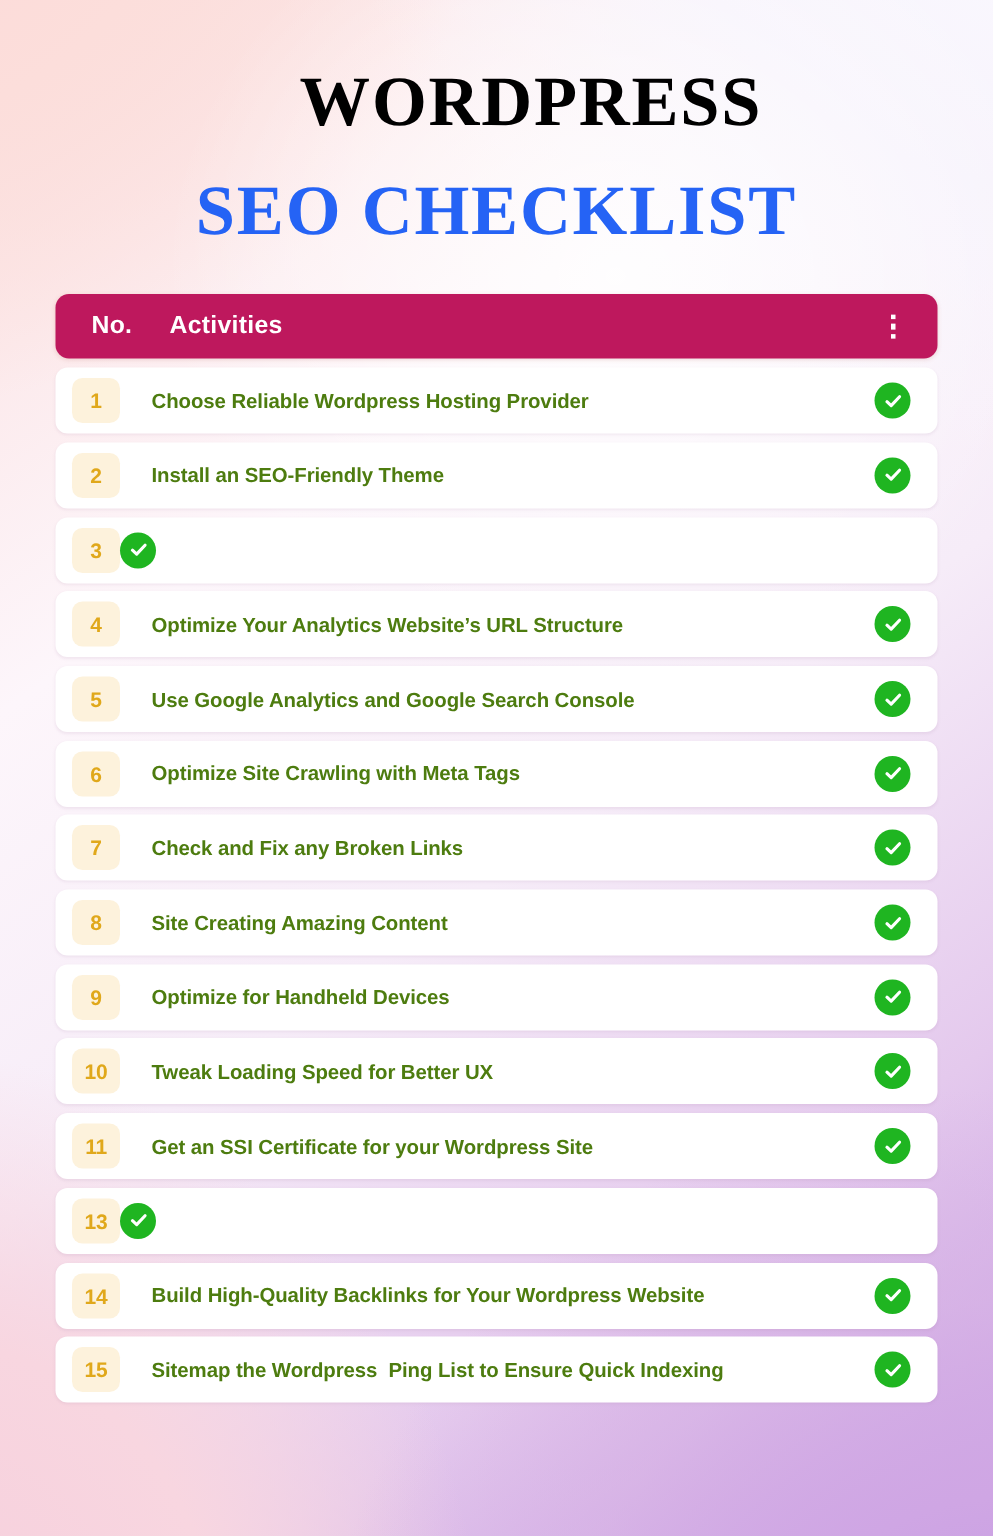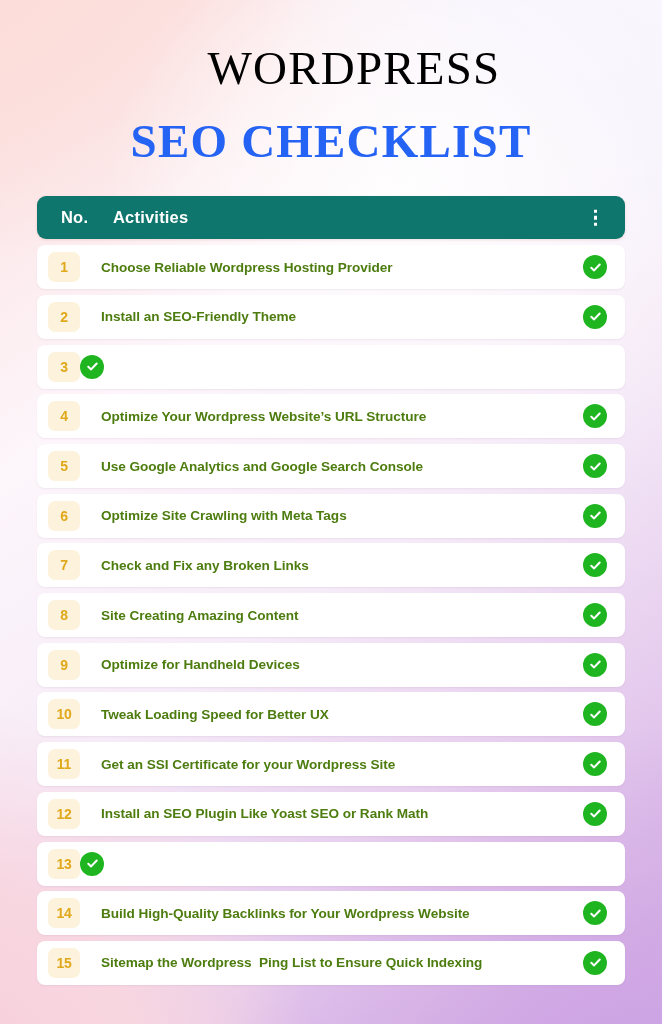--- a/index.html
+++ b/index.html
@@ -50,21 +50,21 @@
     flex-direction: column;
   }
 
   
   .title-block {
     padding-top: 44px;
     text-align: center;
   }
   .title-main {
     font-family: "Liberation Serif", "DejaVu Serif", serif;
-    font-weight: normal;
+    font-weight: bold;
     font-size: 47px;
     letter-spacing: 1.2px;
     color: #000000;
     line-height: 1.06;
     display: block;
     padding-left: 46px;
   }
   .title-sub {
     font-family: "Liberation Serif", "DejaVu Serif", serif;
     font-weight: bold;
@@ -75,21 +75,21 @@
     display: block;
     margin-top: 20px;
   }
 
   
   .table-wrap {
     margin: 27px 37px 0 37px;
   }
 
   .table-header {
-    background: #0f766e;
+    background: #be185d;
     border-radius: 9px;
     height: 43px;
     display: flex;
     align-items: center;
     padding: 0 0 0 24px;
     position: relative;
     box-shadow: 0 1px 3px rgba(180,90,80,0.18);
   }
   .th-no {
     color: #ffffff;
@@ -222,21 +222,21 @@
         <div class="row">
           <div class="num-badge">3</div>
           <div class="check">
             <svg width="13" height="13" viewBox="0 0 13 13" aria-hidden="true">
               <path d="M2.3 6.8 L5.1 9.4 L10.7 3.5" fill="none" stroke="#ffffff" stroke-width="2.1" stroke-linecap="round" stroke-linejoin="round"></path>
             </svg>
           </div>
         </div>
         <div class="row">
           <div class="num-badge">4</div>
-          <div class="row-text">Optimize Your Wordpress Website’s URL Structure</div>
+          <div class="row-text">Optimize Your Analytics Website’s URL Structure</div>
           <div class="check">
             <svg width="13" height="13" viewBox="0 0 13 13" aria-hidden="true">
               <path d="M2.3 6.8 L5.1 9.4 L10.7 3.5" fill="none" stroke="#ffffff" stroke-width="2.1" stroke-linecap="round" stroke-linejoin="round"></path>
             </svg>
           </div>
         </div>
         <div class="row">
           <div class="num-badge">5</div>
           <div class="row-text">Use Google Analytics and Google Search Console</div>
           <div class="check">
@@ -293,29 +293,20 @@
         <div class="row">
           <div class="num-badge">11</div>
           <div class="row-text">Get an SSI Certificate for your Wordpress Site</div>
           <div class="check">
             <svg width="13" height="13" viewBox="0 0 13 13" aria-hidden="true">
               <path d="M2.3 6.8 L5.1 9.4 L10.7 3.5" fill="none" stroke="#ffffff" stroke-width="2.1" stroke-linecap="round" stroke-linejoin="round"></path>
             </svg>
           </div>
         </div>
         <div class="row">
-          <div class="num-badge">12</div>
-          <div class="row-text">Install an SEO Plugin Like Yoast SEO or Rank Math</div>
-          <div class="check">
-            <svg width="13" height="13" viewBox="0 0 13 13" aria-hidden="true">
-              <path d="M2.3 6.8 L5.1 9.4 L10.7 3.5" fill="none" stroke="#ffffff" stroke-width="2.1" stroke-linecap="round" stroke-linejoin="round"></path>
-            </svg>
-          </div>
-        </div>
-        <div class="row">
           <div class="num-badge">13</div>
           <div class="check">
             <svg width="13" height="13" viewBox="0 0 13 13" aria-hidden="true">
               <path d="M2.3 6.8 L5.1 9.4 L10.7 3.5" fill="none" stroke="#ffffff" stroke-width="2.1" stroke-linecap="round" stroke-linejoin="round"></path>
             </svg>
           </div>
         </div>
         <div class="row">
           <div class="num-badge">14</div>
           <div class="row-text">Build High-Quality Backlinks for Your Wordpress Website</div>

